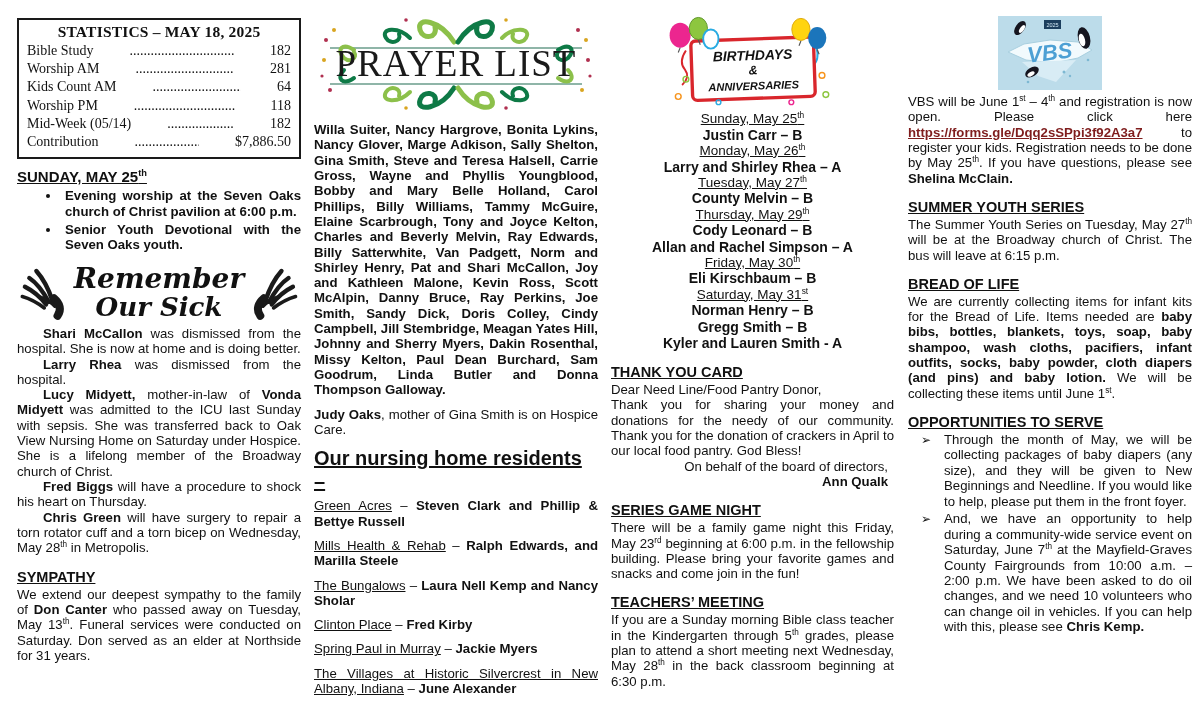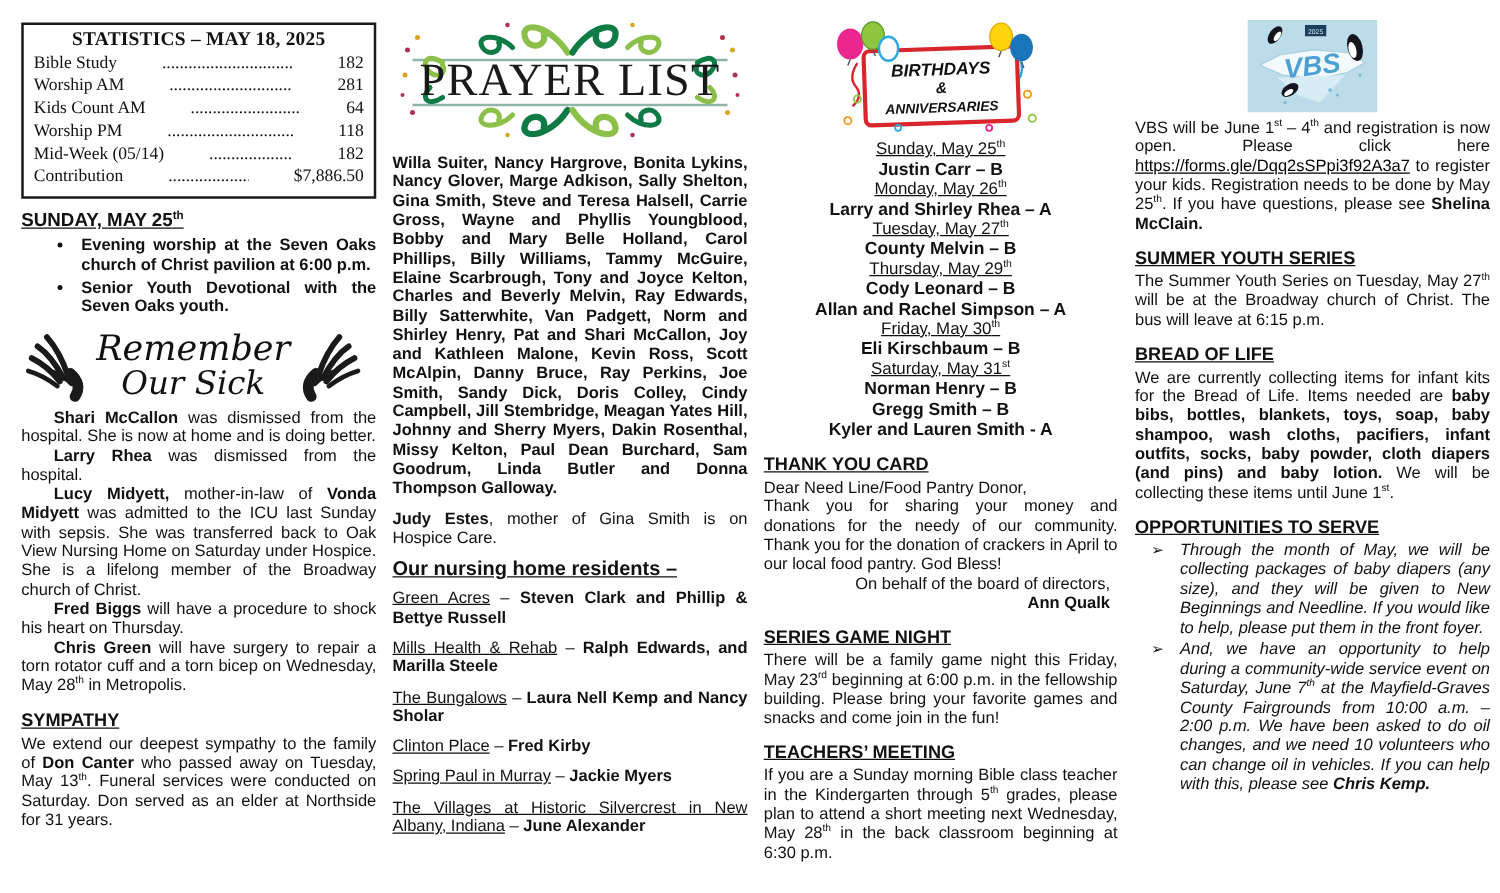--- a/index.html
+++ b/index.html
@@ -23,44 +23,44 @@
   .h1 { font-weight:bold; text-decoration:underline; font-size:14.5px; margin:13px 0 2px 0; }
   .h1.first { margin-top:9px; }
   .sunday-h { font-size:15px; }
 
   ul.bullets { margin:3px 0 0 44px; padding:0; }
   ul.bullets li { font-weight:bold; font-size:13.2px; line-height:1.17; text-align:justify; margin-bottom:3px; padding-left:4px; }
 
   p.body { font-size:13.2px; line-height:1.16; text-align:justify; }
   p.indent { text-indent:26px; }
 
-  .banner-sick { display:flex; align-items:center; gap:4px; margin:10px 0 3px 0; }
+  .banner-sick { display:flex; align-items:center; gap:4px; margin:10px 0 3px 0;font-weight:bold; }
   .script { font-family:"DejaVu Serif","Liberation Serif",serif; font-style:italic; text-align:center; line-height:1.02; }
   .script .l1 { font-size:28px; }
   .script .l2 { font-size:26px; }
 
   .names { font-weight:bold; margin-top:6px; }
   .judy { margin-top:9px; }
-  .nursing-h { font-size:16px; font-weight:bold; text-decoration:underline; margin:10px 0 5px 0; }
+  .nursing-h { font-size:20px; font-weight:bold; text-decoration:underline; margin:10px 0 5px 0; }
   .nursing p { margin-bottom:9px; }
   .bday-list { margin-top:3px; }
   .bday-line { font-size:13.5px; line-height:1.16; text-align:center; }
   .bday-date { text-decoration:underline; }
   .bday-name { font-weight:bold; font-size:14px; }
 
   .sig  { font-size:13.2px; line-height:1.16; text-align:right; padding-right:6px; }
   .sig-name { font-weight:bold; }
 
   .serve-item { display:flex; font-size:13.2px; line-height:1.17; margin-top:2px; }
   .serve-marker { width:36px; flex:0 0 36px; text-align:center; font-size:12px; padding-top:1px; }
-  .serve-text { flex:1; text-align:justify;font-style:italic; }
+  .serve-text { flex:1; text-align:justify; }
 
   .clip-center { display:flex; justify-content:center; }
   sup { font-size:0.62em; vertical-align:super; line-height:0; }
-  a.link { color:#000000; text-decoration:underline; }
+  a.link { color:#7f1d1d; text-decoration:underline;font-weight:bold; }
   u { text-decoration:underline; }
 </style>
 </head>
 <body>
 
 <div class="page">
 
   <div class="col col1">
     <div class="stats-box">
       <div class="stats-title">STATISTICS – MAY 18, 2025</div>
@@ -172,21 +172,21 @@
           <circle cx="92" cy="8" r="1.8" fill="#b03050"></circle>
             <circle cx="192" cy="8" r="1.8" fill="#d9a520"></circle>
             <circle cx="92" cy="96" r="1.8" fill="#d9a520"></circle>
             <circle cx="192" cy="96" r="1.8" fill="#b03050"></circle>
         </g>
         <text x="142" y="64" text-anchor="middle" font-family="Liberation Serif, DejaVu Serif, serif" font-size="37" letter-spacing="1" fill="#1a1a1a">PRAYER LIST</text>
       </svg>
     </div>
 
     <p class="body names">Willa Suiter, Nancy Hargrove, Bonita Lykins, Nancy Glover, Marge Adkison, Sally Shelton, Gina Smith, Steve and Teresa Halsell, Carrie Gross, Wayne and Phyllis Youngblood, Bobby and Mary Belle Holland, Carol Phillips, Billy Williams, Tammy McGuire, Elaine Scarbrough, Tony and Joyce Kelton, Charles and Beverly Melvin, Ray Edwards, Billy Satterwhite, Van Padgett, Norm and Shirley Henry, Pat and Shari McCallon, Joy and Kathleen Malone, Kevin Ross, Scott McAlpin, Danny Bruce, Ray Perkins, Joe Smith, Sandy Dick, Doris Colley, Cindy Campbell, Jill Stembridge, Meagan Yates Hill, Johnny and Sherry Myers, Dakin Rosenthal, Missy Kelton, Paul Dean Burchard, Sam Goodrum, Linda Butler and Donna Thompson Galloway.</p>
-    <p class="body judy"><b>Judy Estes</b>, mother of Gina Smith is on Hospice Care.</p>
+    <p class="body judy"><b>Judy Oaks</b>, mother of Gina Smith is on Hospice Care.</p>
 
     <div class="nursing-h">Our nursing home residents –</div>
     <div class="nursing">
       <p class="body"><u>Green Acres</u> – <b>Steven Clark and Phillip &amp; Bettye Russell</b></p>
       <p class="body"><u>Mills Health &amp; Rehab</u> – <b>Ralph Edwards, and Marilla Steele</b></p>
       <p class="body"><u>The Bungalows</u> – <b>Laura Nell Kemp and Nancy Sholar</b></p>
       <p class="body"><u>Clinton Place</u> – <b>Fred Kirby</b></p>
       <p class="body"><u>Spring Paul in Murray</u> – <b>Jackie Myers</b></p>
       <p class="body"><u>The Villages at Historic Silvercrest in New Albany, Indiana</u> – <b>June Alexander</b></p>
     </div>

